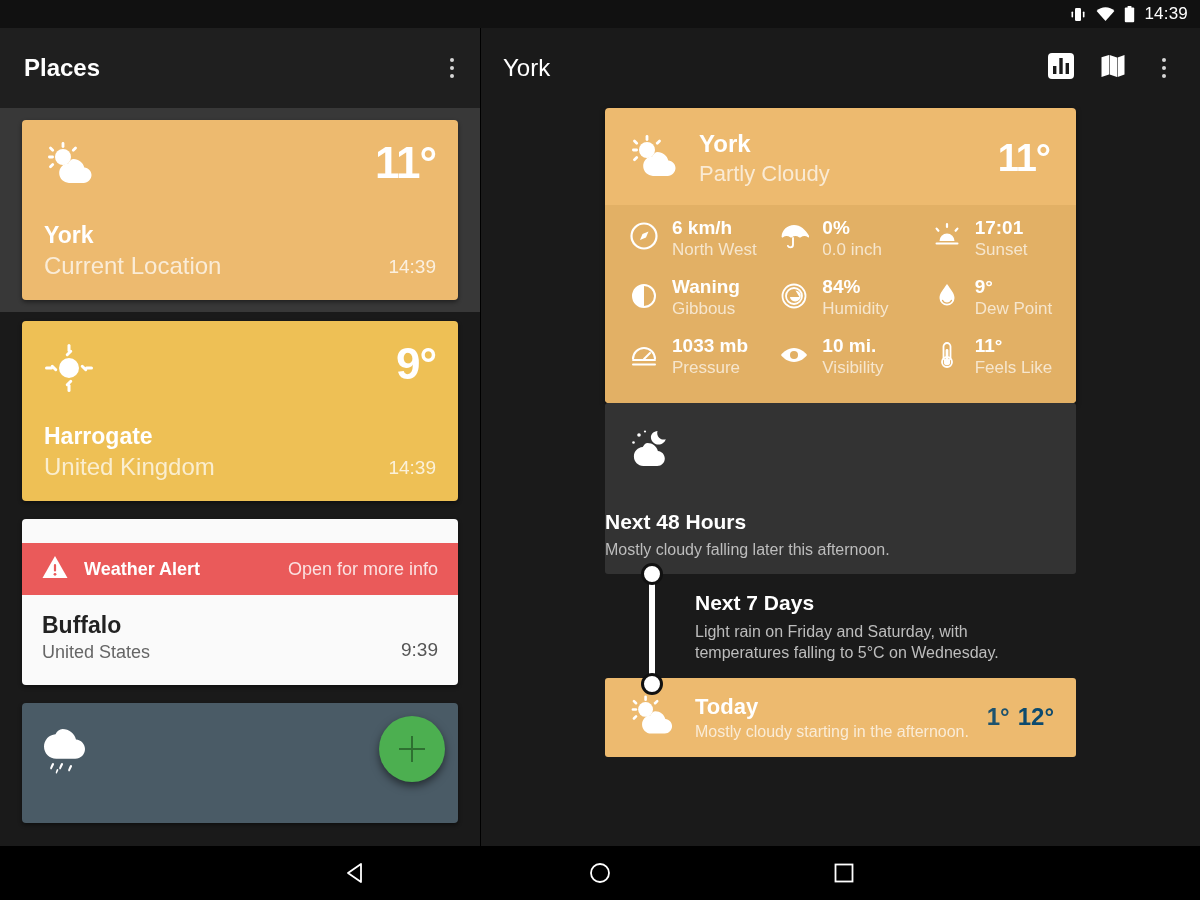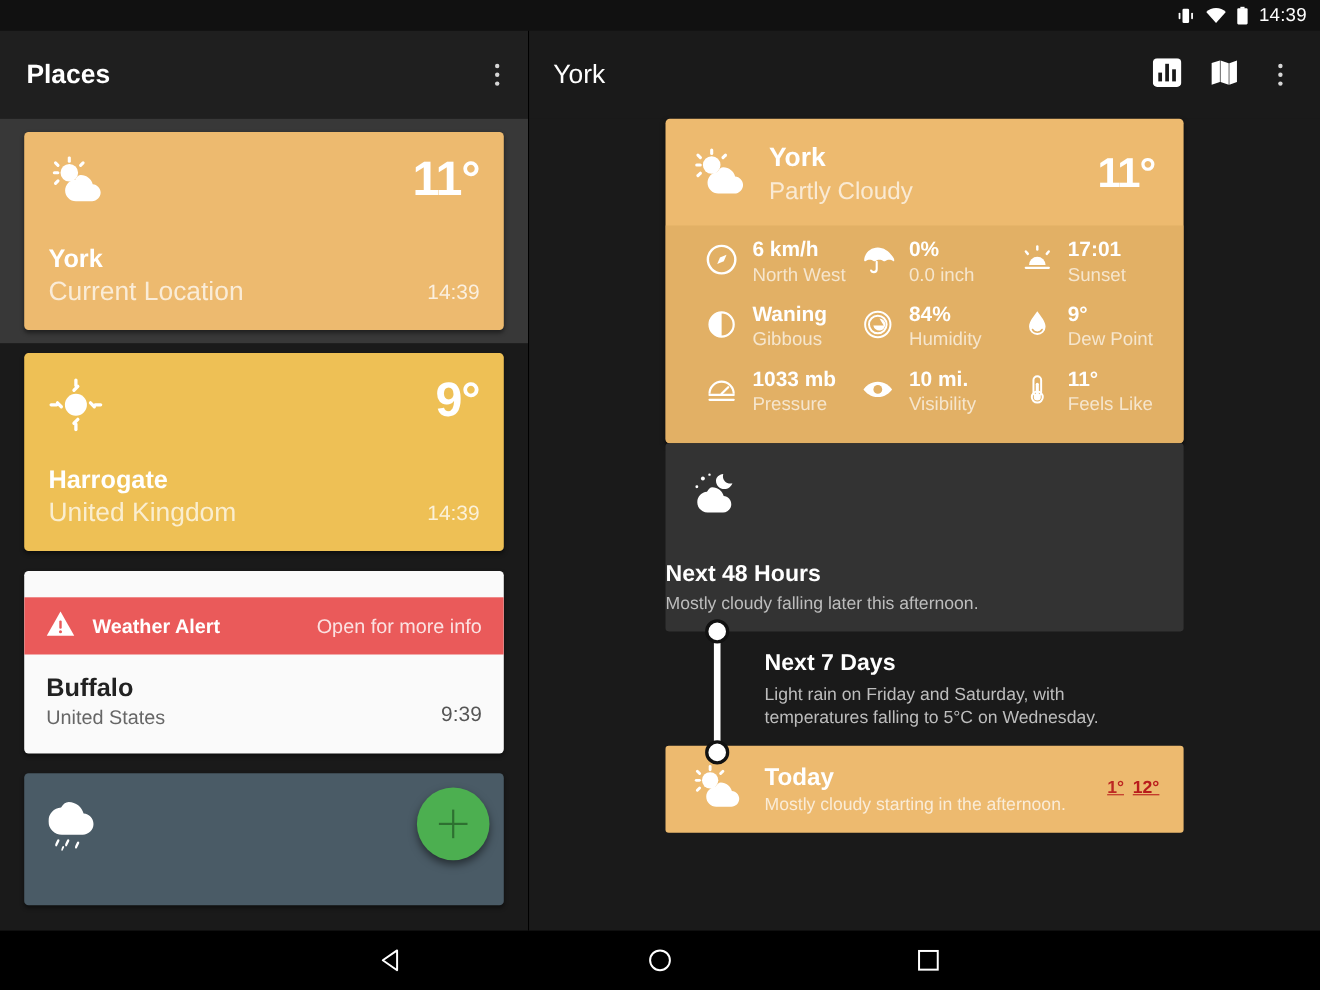--- a/index.html
+++ b/index.html
@@ -84,21 +84,21 @@
 
   
   .detail-scroll { position: absolute; top: 80px; left: 0; right: 0; bottom: 0; padding: 0 124px 0 124px; }
   .hero-card { border-radius: 4px; overflow: hidden; box-shadow: 0 2px 5px rgba(0,0,0,.5); }
   .hero-head { display: flex; align-items: center; padding: 22px 26px 18px 22px; gap: 16px; }
   .hero-place { flex: 1; }
   .hero-name { font-size: 24px; font-weight: bold; color: #fff; line-height: 1.2; }
   .hero-cond { font-size: 22px; color: rgba(255,255,255,.70); margin-top: 2px; }
   .hero-temp { font-size: 38px; font-weight: bold; color: #fff; letter-spacing: -1px; }
   .hero-metrics { padding: 4px 0 16px 0; }
-  .metric-row { display: flex; padding: 8px 12px; }
+  .metric-row { display: flex; padding: 8px 0; }
   .metric { flex: 1; display: flex; align-items: center; gap: 13px; padding-left: 24px; }
   .metric:nth-child(2) { padding-left: 6px; }
   .metric:nth-child(3) { padding-left: 8px; }
   .m-val { font-size: 19px; font-weight: bold; color: #fff; line-height: 1.15; }
   .m-lab { font-size: 17px; color: rgba(255,255,255,.68); line-height: 1.2; margin-top: 1px; }
 
   
   .timeline { position: relative; }
   .tl-item { position: relative; display: flex; min-height: 86px; }
   .tl-item.boxed { background: #333333; border-radius: 3px; flex-direction: column; }
@@ -110,21 +110,21 @@
   .tl-dot {
     position: absolute; left: 36px; width: 22px; height: 22px; border-radius: 50%;
     background: #fff; border: 3px solid #111; z-index: 3;
   }
   .tl-icon { position: absolute; left: 22px; top: 26px; }
 
   .today-card { border-radius: 3px; display: flex; align-items: center; padding: 16px 22px 16px 22px; gap: 16px; }
   .today-main { flex: 1; }
   .today-title { font-size: 22px; font-weight: bold; color: #fff; }
   .today-desc { font-size: 16px; color: rgba(255,255,255,.72); margin-top: 3px; }
-  .today-temps { font-size: 16px; font-weight: bold; color: #b91c1c; white-space: nowrap; text-decoration: underline; }
+  .today-temps { font-size: 24px; font-weight: bold; color: #0c4a6e; white-space: nowrap; }
   .today-temps .lo { opacity: .92; margin-right: 8px; }
 
   
   .navbar {
     position: absolute; left: 0; bottom: 0; width: 1200px; height: 54px;
     background: #000; display: flex; align-items: center; justify-content: center; gap: 190px;
   }
   .nav-btn { display: flex; align-items: center; justify-content: center; width: 54px; height: 54px; cursor: pointer; }
 </style>
 </head>

